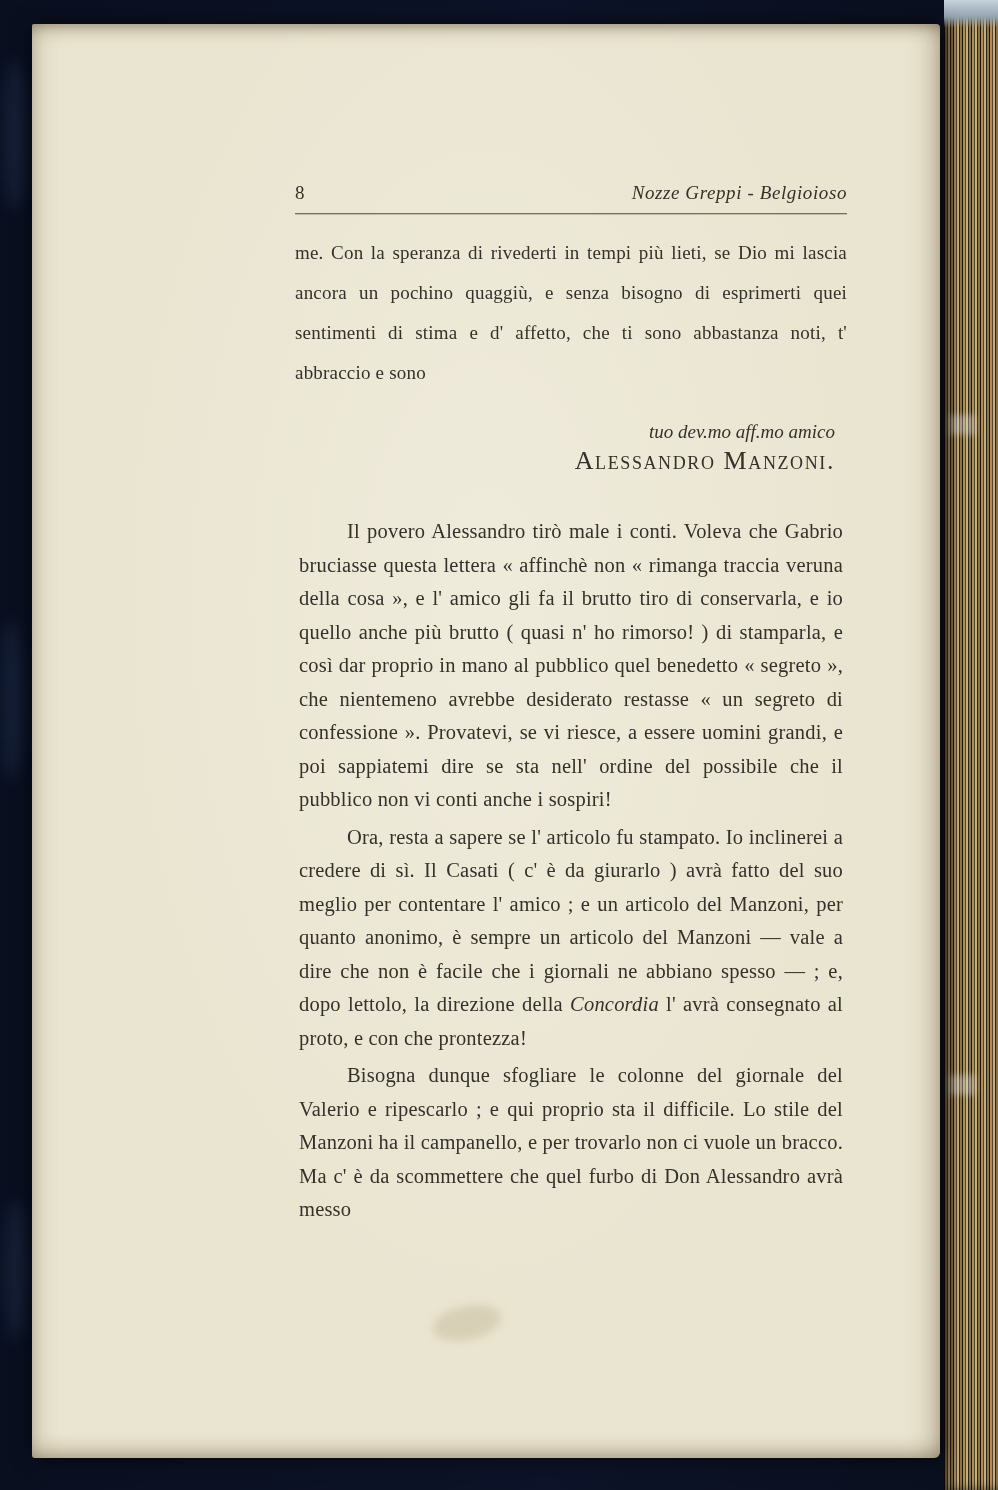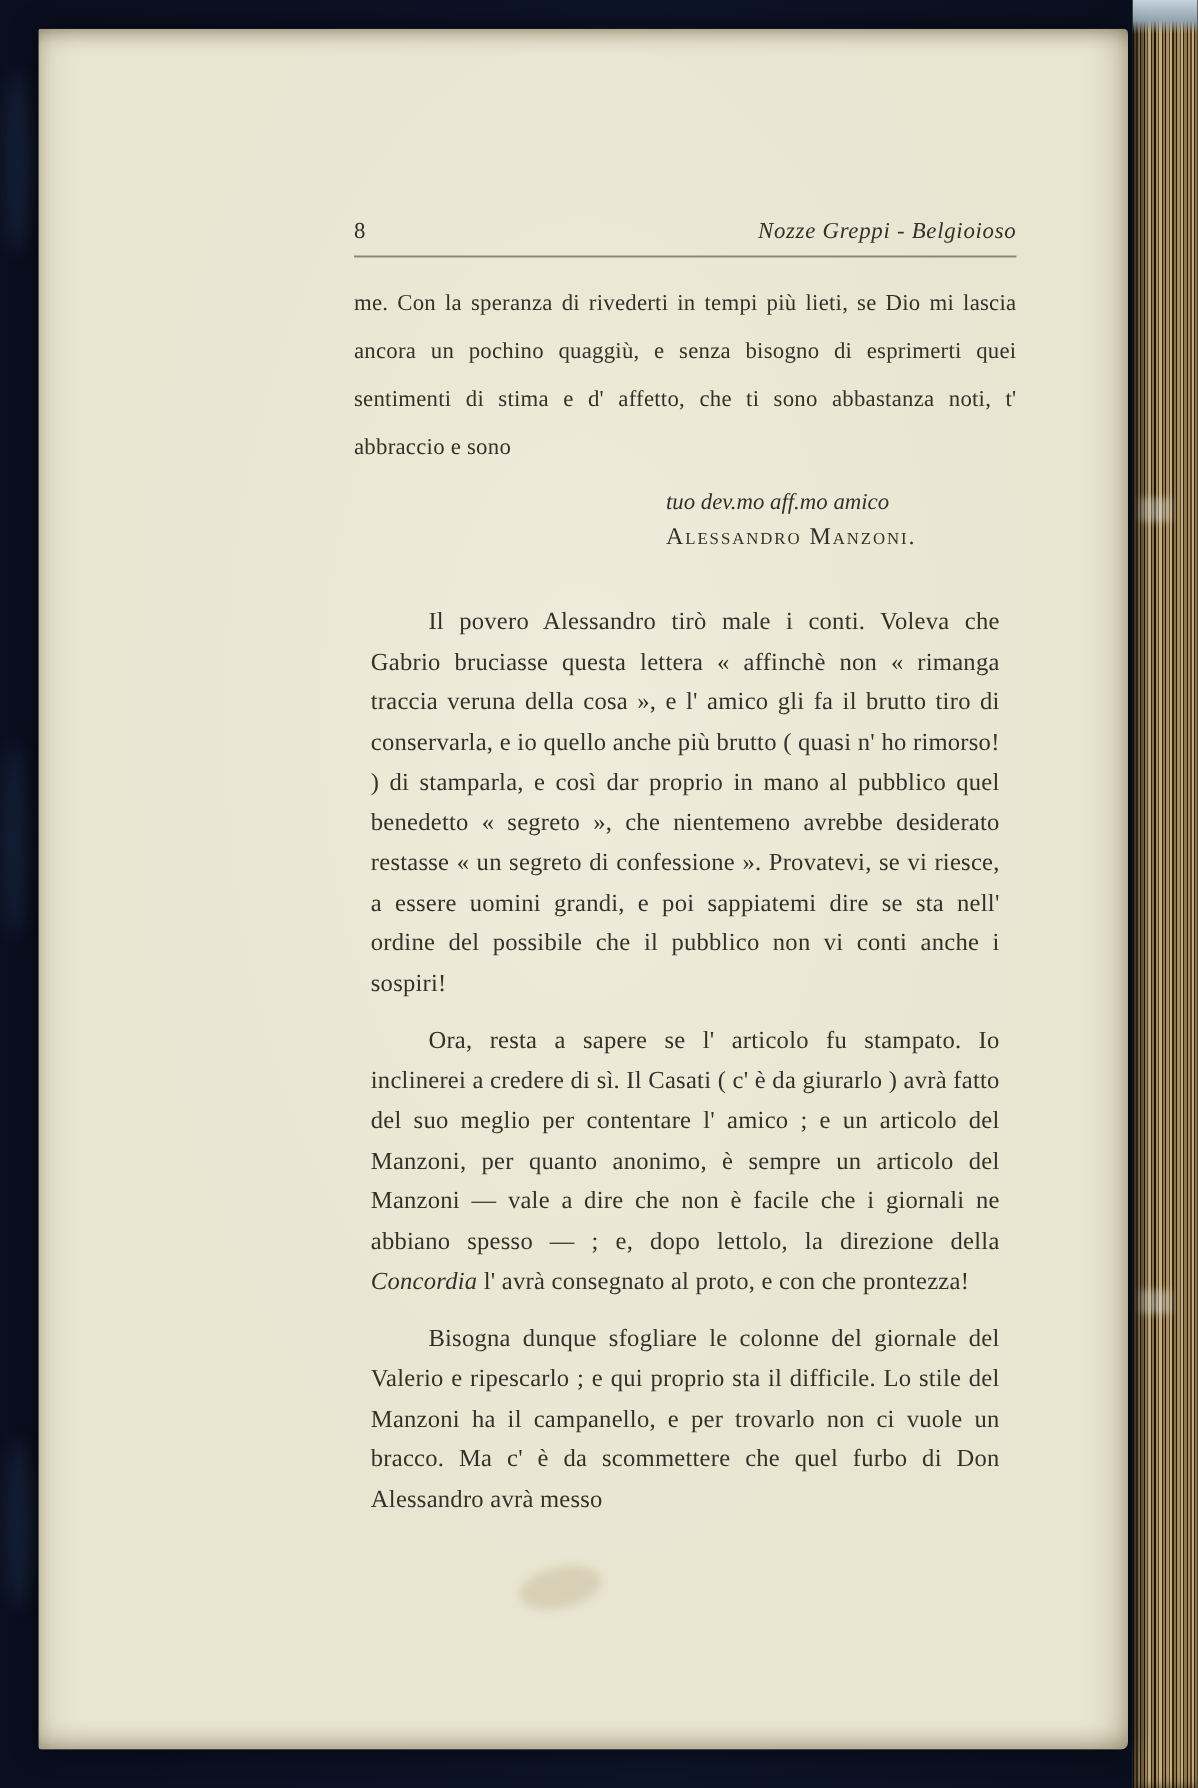--- a/index.html
+++ b/index.html
@@ -116,44 +116,44 @@
   .letter-body {
     margin: 19px 0 0 0;
     font-size: 19px;
     line-height: 40px;
     text-align: justify;
     letter-spacing: 0.2px;
   }
 
   .signature-block {
     width: 280px;
-    margin: 11px 12px 0 auto;
-    text-align: left;
+    margin: 24px 12px 0 auto;
+    text-align: right;
   }
   .valediction {
     font-style: italic;
     font-size: 19px;
     line-height: 29px;
   }
   .signature {
     font-variant: small-caps;
-    font-size: 20px;
+    font-size: 26px;
     line-height: 29px;
     letter-spacing: 1.6px;
   }
 
   .body-paragraphs {
     margin-top: 40px;
     font-size: 20.5px;
     line-height: 33.5px;
     text-align: justify;
     letter-spacing: 0.2px;
   }
   .body-paragraphs p.para {
-    margin: 14px;
+    margin: 4px;
     text-indent: 48px;
   }
   .body-paragraphs em { }
 </style>
 </head>
 <body>
 
 <div class="scene">
 
   <div class="smudge s1"></div>

